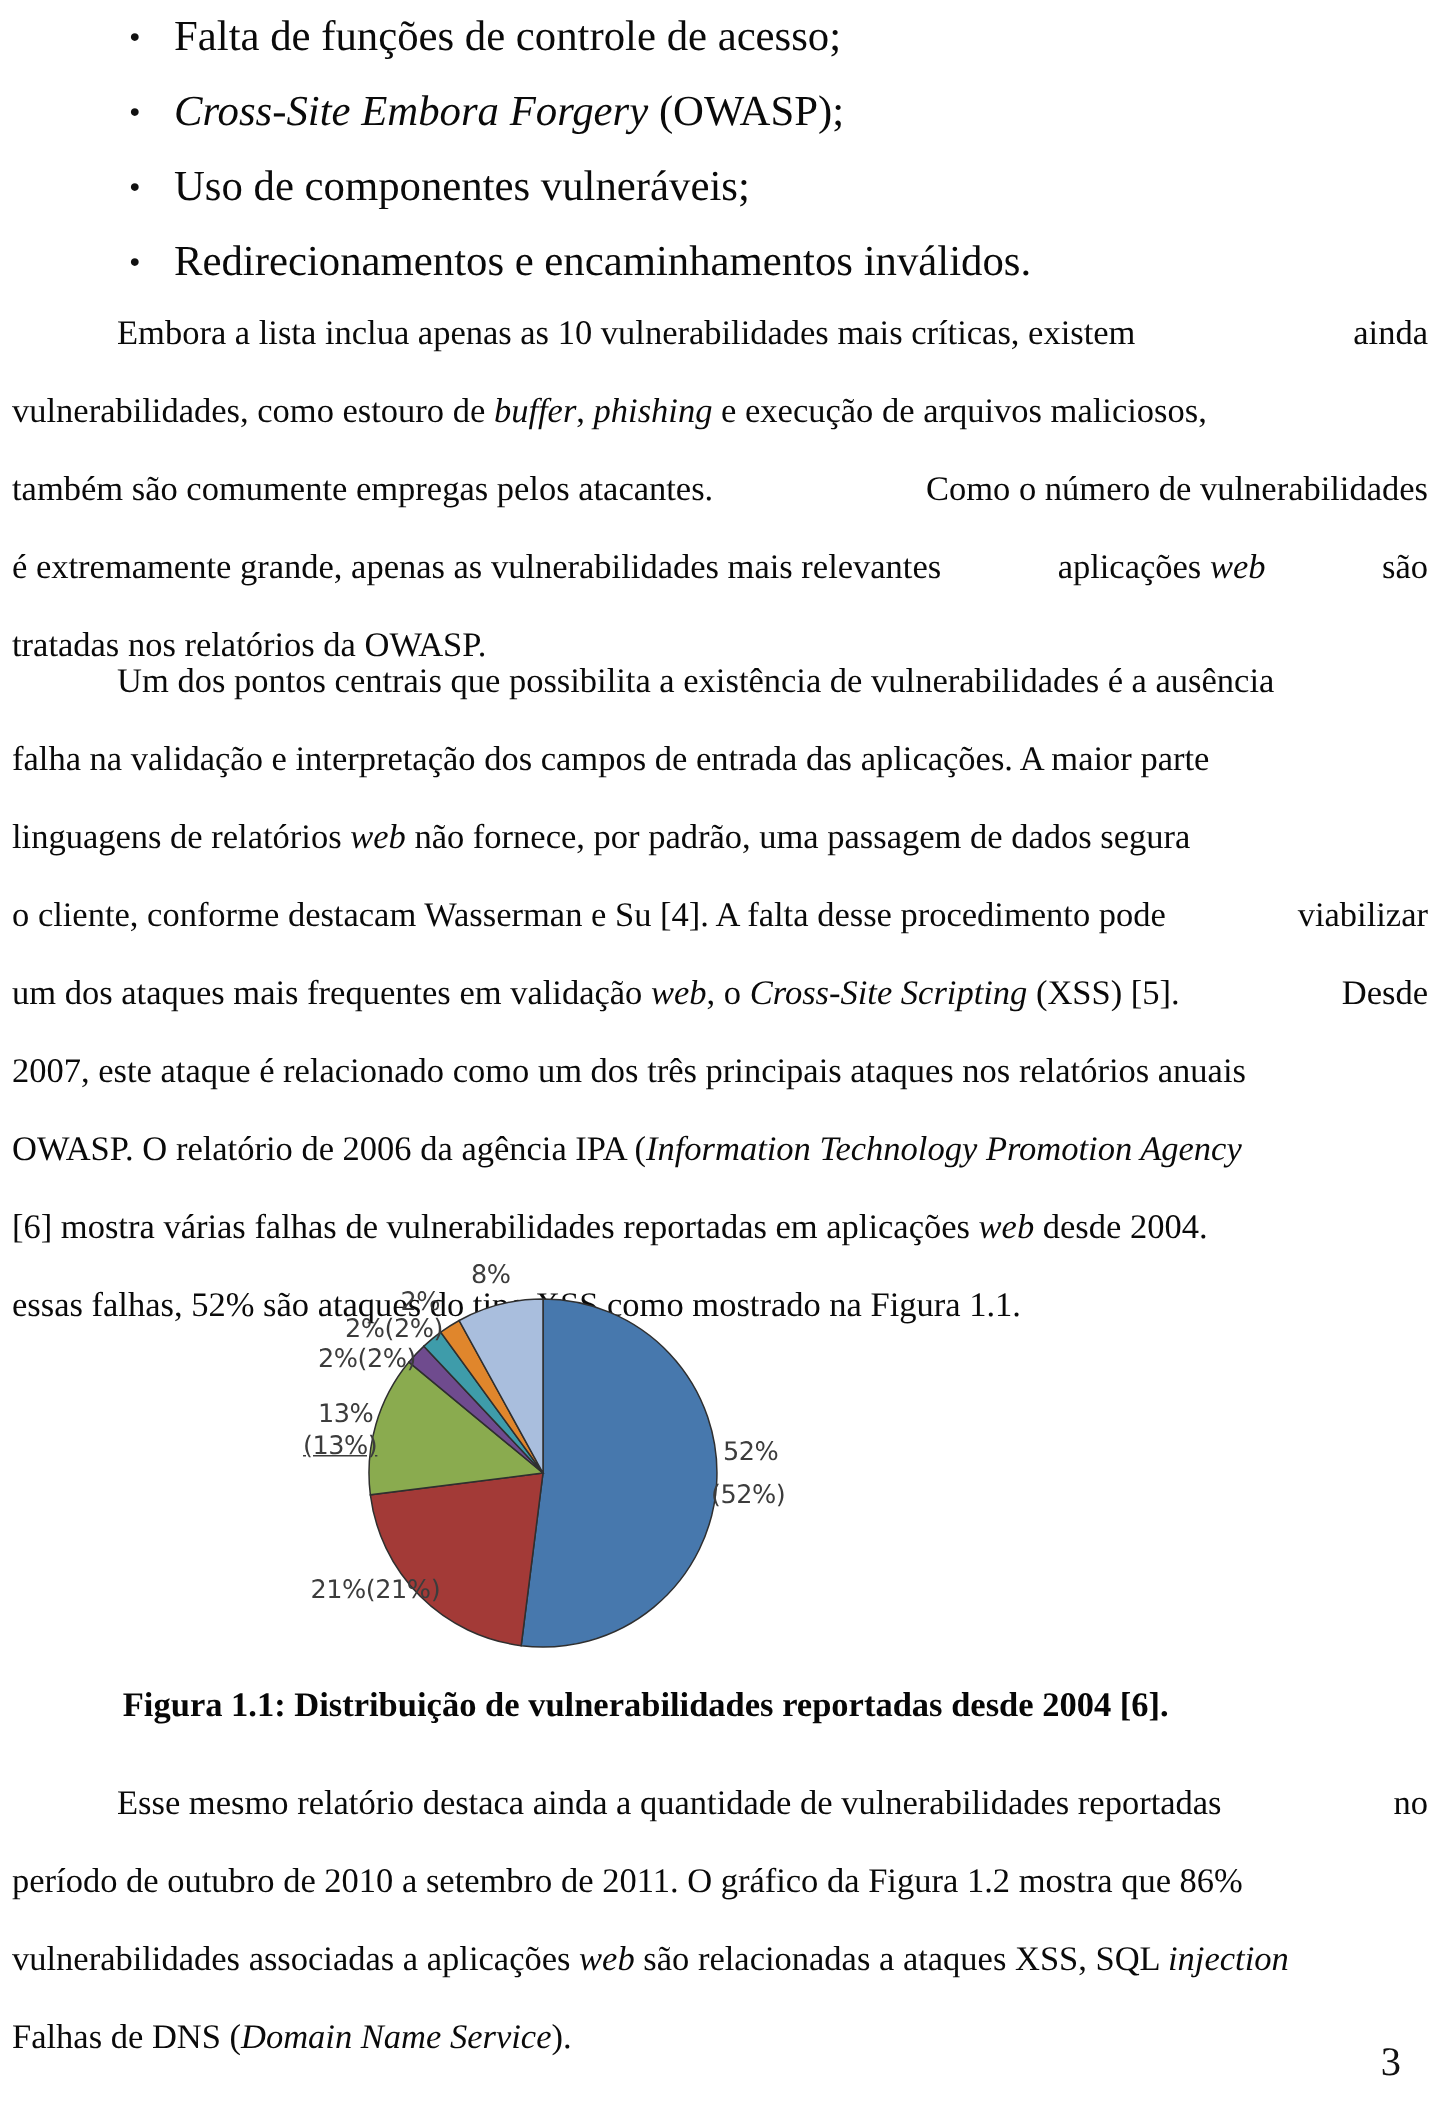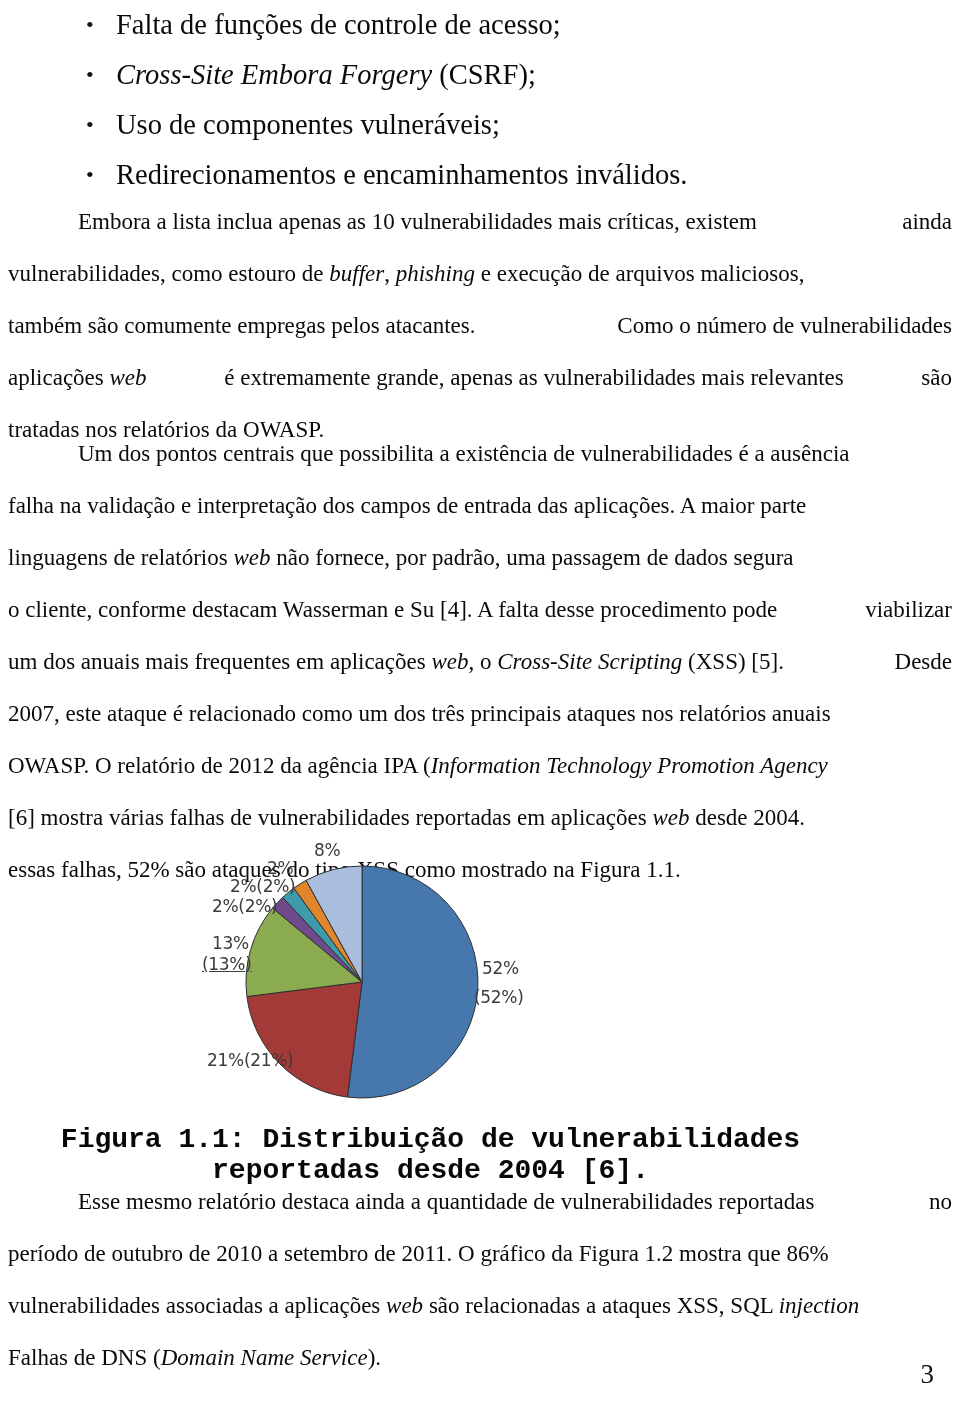--- a/index.html
+++ b/index.html
@@ -107,23 +107,23 @@
     letter-spacing: -0.3px;
   }
 
   
   .caption {
     position: absolute;
     left: 0;
     top: 1124px;
     width: 861px;
     text-align: center;
-    font-family: Liberation Mono, monospace;
+    font-family: Liberation Serif, serif;
     font-weight: bold;
-    font-size: 28px;
+    font-size: 23px;
     color: #070707;
   }
 
   
   .pageno {
     position: absolute;
     right: 26px;
     bottom: 14px;
     font-size: 27px;
     color: #111;
@@ -136,21 +136,21 @@
 
   <div class="bullets">
 
     <div class="bullet-row">
       <span class="bullet-dot">•</span>
       <span class="bullet-text">Falta de funções de controle de acesso;</span>
     </div>
 
     <div class="bullet-row">
       <span class="bullet-dot">•</span>
-      <span class="bullet-text"><span class="it">Cross-Site Embora Forgery</span><span> (CSRF);</span></span>
+      <span class="bullet-text"><span class="it">Cross-Site Embora Forgery</span><span> (OWASP);</span></span>
     </div>
 
     <div class="bullet-row">
       <span class="bullet-dot">•</span>
       <span class="bullet-text">Uso de componentes vulneráveis;</span>
     </div>
 
     <div class="bullet-row">
       <span class="bullet-dot">•</span>
       <span class="bullet-text">Redirecionamentos e encaminhamentos inválidos.</span>
@@ -164,49 +164,49 @@
         <span>ainda</span>
       </span>
     <span class="line just">
         <span><span>vulnerabilidades, como estouro de</span> <span class="it">buffer</span><span>,</span> <span class="it">phishing</span> <span>e execução de arquivos maliciosos,</span></span>
       </span>
     <span class="line just">
         <span>também são comumente empregas pelos atacantes.</span>
         <span>Como o número de vulnerabilidades</span>
       </span>
     <span class="line just">
+        <span>é extremamente grande, apenas as vulnerabilidades mais relevantes</span>
         <span><span>aplicações</span> <span class="it">web</span></span>
-        <span>é extremamente grande, apenas as vulnerabilidades mais relevantes</span>
         <span>são</span>
       </span>
     <span class="line">tratadas nos relatórios da OWASP.</span>
   </div>
 
   <div class="para p2">
     <span class="line just">
         <span><span class="indent"></span><span>Um dos pontos centrais que possibilita a existência de vulnerabilidades é a ausência</span></span>
       </span>
     <span class="line just">
         <span>falha na validação e interpretação dos campos de entrada das aplicações. A maior parte</span>
       </span>
     <span class="line just">
         <span><span>linguagens de relatórios</span> <span class="it">web</span> <span>não fornece, por padrão, uma passagem de dados segura</span></span>
       </span>
     <span class="line just">
         <span>o cliente, conforme destacam Wasserman e Su [4]. A falta desse procedimento pode</span>
         <span>viabilizar</span>
       </span>
     <span class="line just">
-        <span><span>um dos anuais mais frequentes em aplicações</span> <span class="it">web</span><span>, o</span> <span class="it">Cross-Site Scripting</span> <span>(XSS) [5].</span></span>
+        <span><span>um dos ataques mais frequentes em validação</span> <span class="it">web</span><span>, o</span> <span class="it">Cross-Site Scripting</span> <span>(XSS) [5].</span></span>
         <span>Desde</span>
       </span>
     <span class="line just">
         <span>2007, este ataque é relacionado como um dos três principais ataques nos relatórios anuais</span>
       </span>
-    <span class="line"><span>OWASP. O relatório de 2012 da agência IPA (</span><span class="it">Information Technology Promotion Agency</span></span>
+    <span class="line"><span>OWASP. O relatório de 2006 da agência IPA (</span><span class="it">Information Technology Promotion Agency</span></span>
     <span class="line just">
         <span><span>[6] mostra várias falhas de vulnerabilidades reportadas em aplicações</span> <span class="it">web</span> <span>desde 2004.</span></span>
       </span>
     <span class="line">essas falhas, 52% são ataques do tipo XSS como mostrado na Figura 1.1.</span>
   </div>
 
   <div class="figure">
 
     <div class="pie-wrap">
       <svg class="pie-svg" width="380" height="290" viewBox="0 0 380 290">

